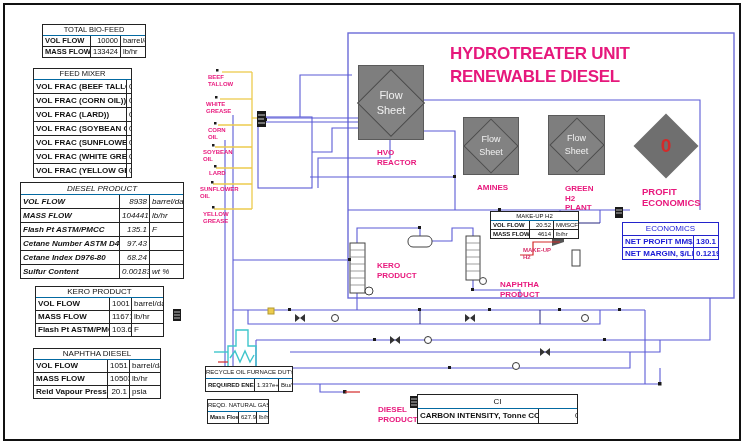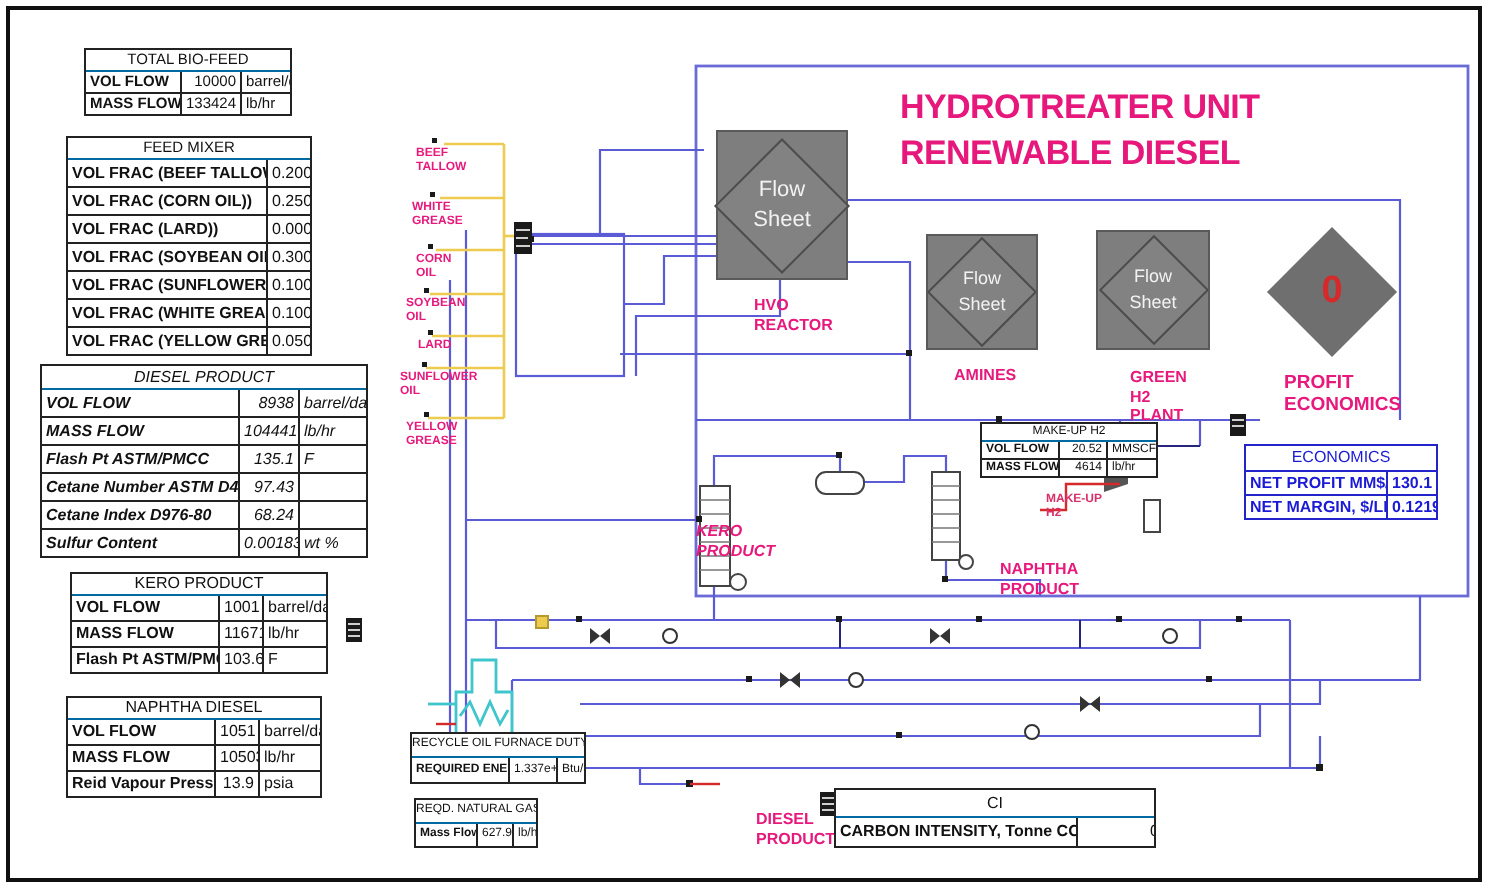--- a/index.html
+++ b/index.html
@@ -14,21 +14,21 @@
   .tbl .row + .row{border-top:1px solid #222;}
   .tbl .c{box-sizing:border-box;padding:0 2px;overflow:hidden;white-space:nowrap;}
   .tbl .c + .c{border-left:1px solid #222;}
   .tbl .l{font-weight:bold;text-align:left;}
   .tbl .v{text-align:right;}
   .tbl .u{text-align:left;flex:1;}
   
   #t-bio{left:42px;top:24px;width:104px;font-size:7.5px;}
   #t-bio .hdr{height:10px;line-height:10px;} #t-bio .row{height:10px;line-height:10px;}
   #t-bio .l{width:47px;} #t-bio .v{width:30px;}
-  #t-mix{left:33px;top:68px;width:123px;font-size:8px;}
+  #t-mix{left:33px;top:68px;width:99px;font-size:8px;}
   #t-mix .hdr{height:10px;line-height:10px;font-size:7.5px;} #t-mix .row{height:13px;line-height:13px;}
   #t-mix .l{width:99px;} #t-mix .v{flex:1;}
   #t-dsl{left:20px;top:182px;width:164px;font-size:8px;font-style:italic;}
   #t-dsl .hdr{height:11px;line-height:11px;} #t-dsl .row{height:13px;line-height:13px;}
   #t-dsl .l{width:98px;} #t-dsl .v{width:30px;}
   #t-ker{left:35px;top:286px;width:129px;font-size:8px;}
   #t-ker .hdr{height:10px;line-height:10px;} #t-ker .row{height:12px;line-height:12px;}
   #t-ker .l{width:73px;} #t-ker .v{width:22px;}
   #t-nap{left:33px;top:348px;width:128px;font-size:8px;}
   #t-nap .hdr{height:10px;line-height:10px;} #t-nap .row{height:12px;line-height:12px;}
@@ -259,21 +259,21 @@
 <div class="plabel" style="left:477px;top:183px;font-size:8px;">AMINES</div>
 <div class="plabel" style="left:565px;top:184px;font-size:8px;">
   <div>GREEN</div>
   <div>H2</div>
   <div>PLANT</div>
 </div>
 <div class="plabel" style="left:642px;top:186px;font-size:9.5px;">
   <div>PROFIT</div>
   <div>ECONOMICS</div>
 </div>
-<div class="plabel" style="left:348px;top:261px;font-size:8px;font-style:italic;">
+<div class="plabel" style="left:377px;top:261px;font-size:8px;">
   <div>KERO</div>
   <div>PRODUCT</div>
 </div>
 <div class="plabel" style="left:500px;top:280px;font-size:8px;">
   <div>NAPHTHA</div>
   <div>PRODUCT</div>
 </div>
 <div class="plabel" style="left:378px;top:405px;font-size:8px;">
   <div>DIESEL</div>
   <div>PRODUCT</div>
@@ -397,21 +397,21 @@
         <span class="c v">1051</span>
         <span class="c u">barrel/day</span>
       </div>
   <div class="row">
         <span class="c l">MASS FLOW</span>
         <span class="c v">10503</span>
         <span class="c u">lb/hr</span>
       </div>
   <div class="row">
         <span class="c l">Reid Vapour Pressure</span>
-        <span class="c v">13.9</span>
+        <span class="c v">20.1</span>
         <span class="c u">psia</span>
       </div>
 </div>
 
 <div class="tbl" id="t-mk">
   <div class="hdr">MAKE-UP H2</div>
   <div class="row">
         <span class="c l">VOL FLOW</span>
         <span class="c v">20.52</span>
         <span class="c u">MMSCFD</span>

